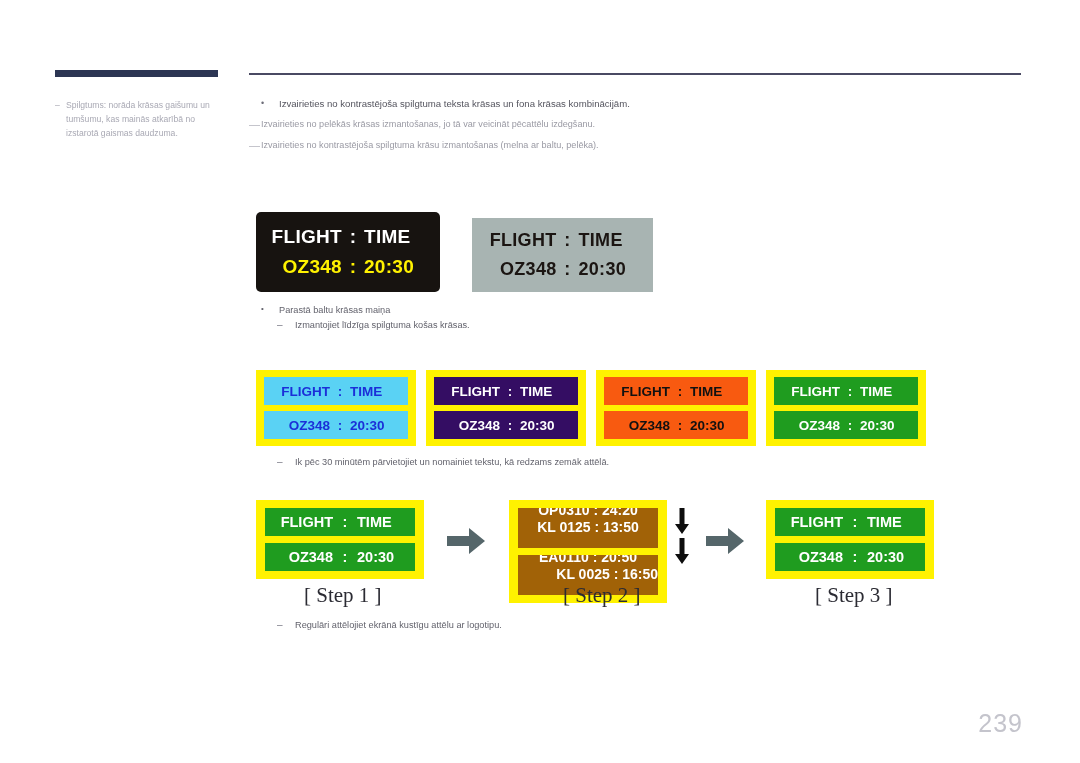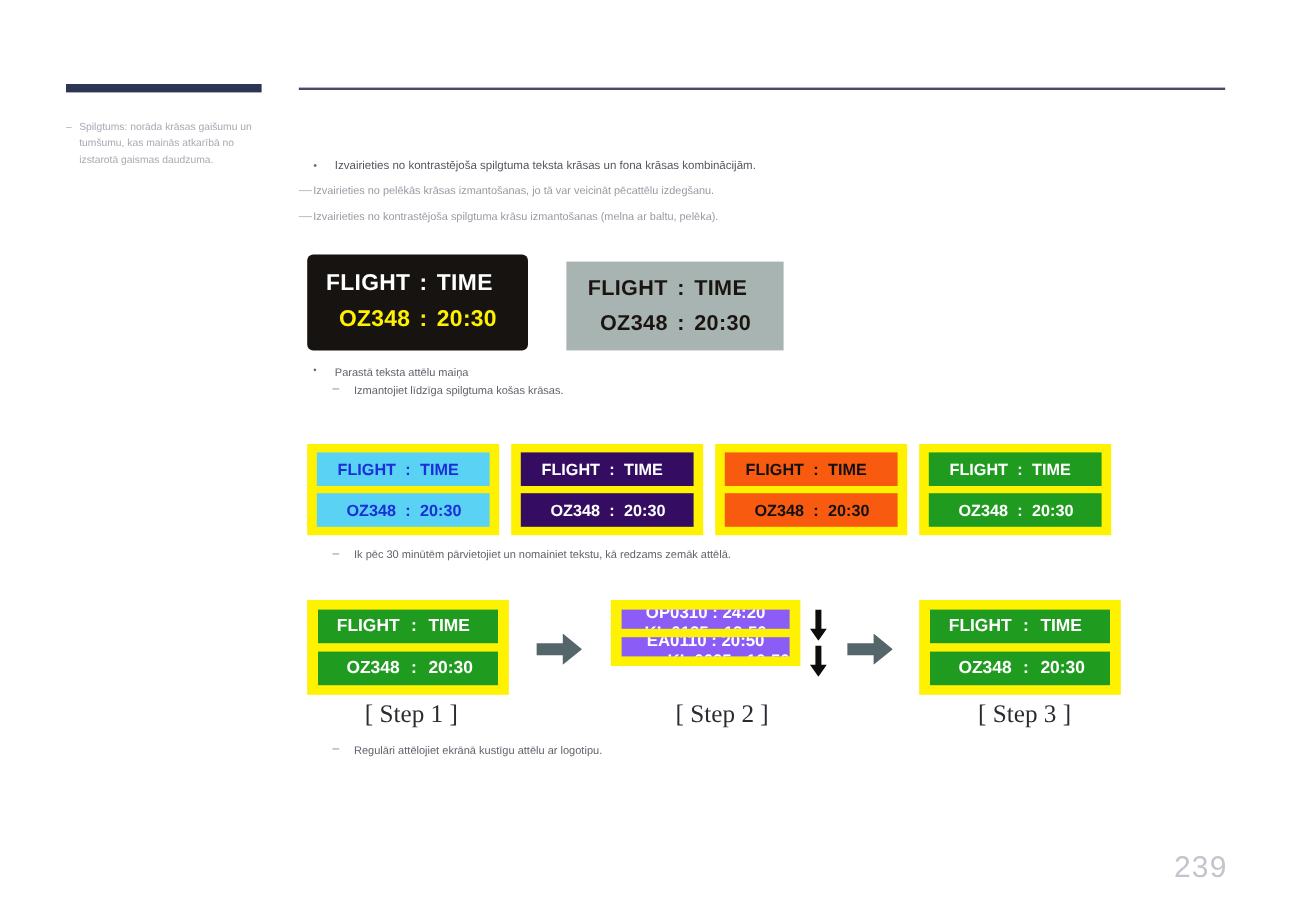--- a/index.html
+++ b/index.html
@@ -73,21 +73,20 @@
   .bullet-row .dot {
     position: absolute;
     left: 12px;
     top: 0px;
     font-size: 9px;
     color: #6d6d78;
   }
   .bullet-row .txt {
     display: block;
     padding-left: 30px;
-    margin-top: 35px;
   }
 
   .dash-row {
     position: relative;
     font-size: 9.1px;
     line-height: 1.62;
     color: #9a9aa4;
     margin-top: 6px;
   }
   .dash-row .dash {
@@ -253,22 +252,22 @@
   
   .step2-panel {
     position: absolute;
     top: 0;
     background: #fff200;
     padding: 8px 9px;
     box-sizing: border-box;
     width: 158px;
   }
   .step2-panel .bar {
-    height: 16px;
-    background: #8b5cf6;
+    height: 40px;
+    background: #a16207;
     color: #ffffff;
     overflow: hidden;
     position: relative;
   }
   .step2-panel .bar.second { margin-top: 7px; }
   .step2-panel .inner {
     position: absolute;
     left: 0;
     width: 100%;
     font-size: 14px;
@@ -372,21 +371,21 @@
       <span class="col-b">:</span>
       <span class="col-c">20:30</span>
     </div>
   </div>
 
 </div>
 
 <div style="position:absolute; left:249px; top:303px; width:700px;">
   <div class="sub-bullet">
     <span class="dot">•</span>
-    <span class="txt">Parastā teksta attēlu maiņa</span>
+    <span class="txt">Parastā baltu krāsas maiņa</span>
   </div>
   <div class="sub-dash">
     <span class="dash">–</span>
     <span class="txt">Izmantojiet līdzīga spilgtuma košas krāsas.</span>
   </div>
 </div>
 
 <div class="panel-row-2">
 
   <div class="quad" style="left:0px;">

